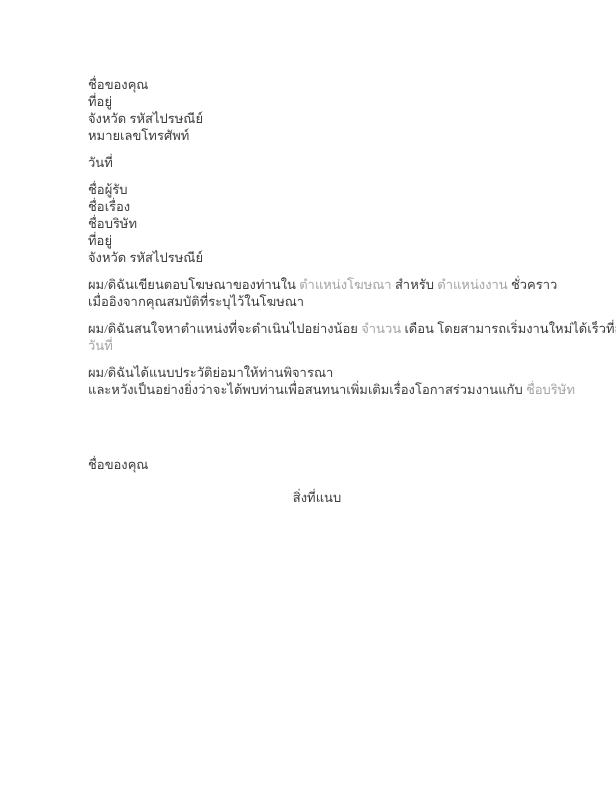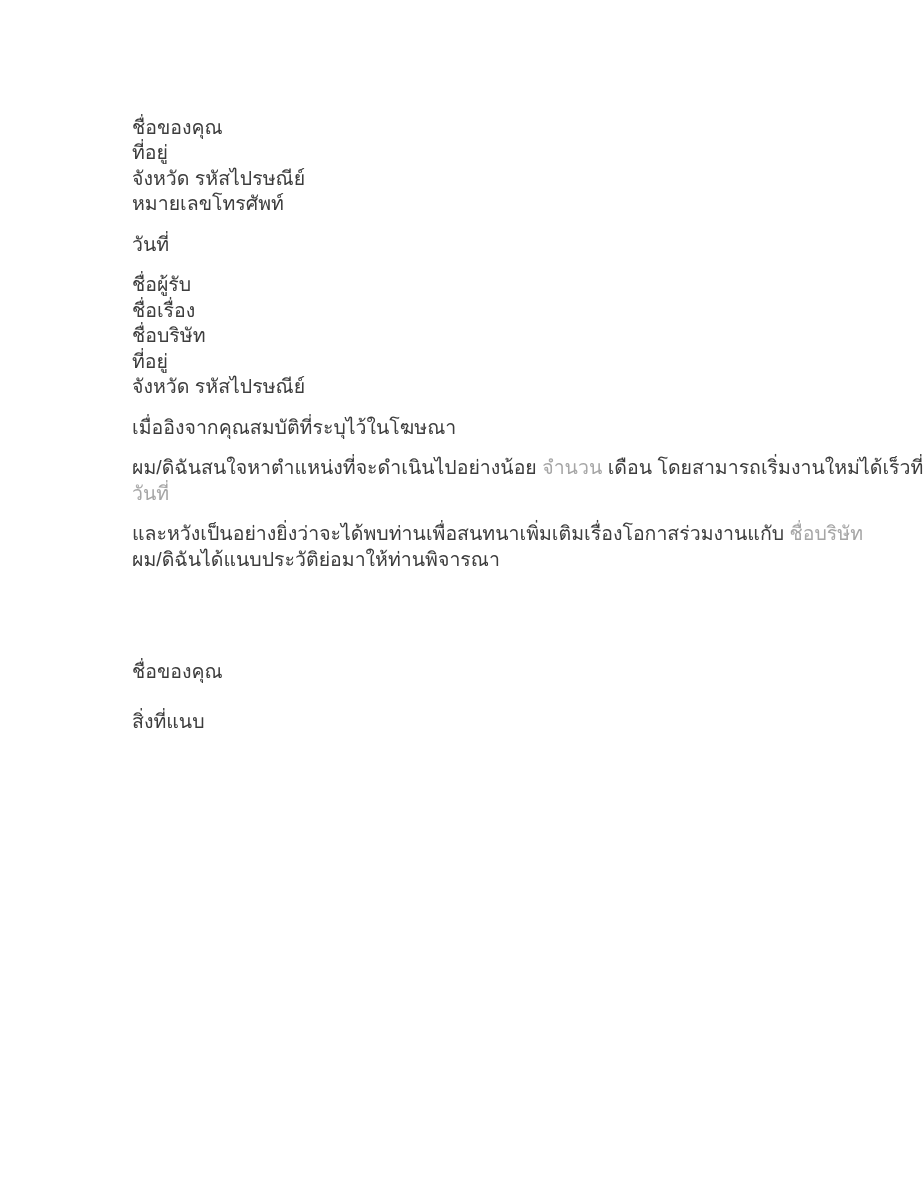--- a/index.html
+++ b/index.html
@@ -7,21 +7,21 @@
     padding: 0;
     background: #ffffff;
   }
   .page {
     position: relative;
     width: 616px;
     height: 636px;
     background: var(--page-bg, #ffffff);
     box-sizing: border-box;
     padding: 76px 70px 0 88px;
-    font-family: Liberation Sans, sans-serif;
+    font-family: Liberation Serif, serif;
     font-size: 13px;
     line-height: 17px;
     color: var(--text-color, #3d3d3d);
     overflow: hidden;
   }
   .line {
     white-space: nowrap;
     min-height: 17px;
   }
   .block {
@@ -31,20 +31,21 @@
     margin-bottom: 10px;
   }
   .ph {
     color: var(--placeholder-color, #a6a6a6);
   }
   .signature {
     margin-top: 58px;
   }
   .enclosure {
     margin-top: 16px;
+    text-align: center;
   }
 </style>
 </head>
 <body>
 
 <div class="page">
 
   <div class="block" id="sender-block">
       <div class="line">ชื่อของคุณ</div>
       <div class="line">ที่อยู่</div>
@@ -58,29 +59,30 @@
       <div class="line">ชื่อผู้รับ</div>
       <div class="line">ชื่อเรื่อง</div>
       <div class="line">ชื่อบริษัท</div>
       <div class="line">ที่อยู่</div>
       <div class="line">จังหวัด รหัสไปรษณีย์</div>
     </div>
 
 
   <div id="body-paragraphs">
       <div class="para">
+        <div class="line"><span class="txt">ผม/ดิฉันเขียนตอบโฆษณาของท่านใน </span><span class="ph">ตำแหน่งโฆษณา</span><span class="txt"> สำหรับ </span><span class="ph">ตำแหน่งงาน</span><span class="txt"> ชั่วคราว</span></div>
         <div class="line"><span class="txt">เมื่ออิงจากคุณสมบัติที่ระบุไว้ในโฆษณา</span></div>
       </div>
       <div class="para">
         <div class="line"><span class="txt">ผม/ดิฉันสนใจหาตำแหน่งที่จะดำเนินไปอย่างน้อย </span><span class="ph">จำนวน</span><span class="txt"> เดือน โดยสามารถเริ่มงานใหม่ได้เร็วที่สุดคือ</span></div>
         <div class="line"><span class="ph">วันที่</span></div>
       </div>
       <div class="para">
+        <div class="line"><span class="txt">ผม/ดิฉันได้แนบประวัติย่อมาให้ท่านพิจารณา</span></div>
         <div class="line"><span class="txt">และหวังเป็นอย่างยิ่งว่าจะได้พบท่านเพื่อสนทนาเพิ่มเติมเรื่องโอกาสร่วมงานแกับ </span><span class="ph">ชื่อบริษัท</span></div>
-        <div class="line"><span class="txt">ผม/ดิฉันได้แนบประวัติย่อมาให้ท่านพิจารณา</span></div>
       </div>
     </div>
 
 
   <div class="signature line">ชื่อของคุณ</div>
 
   <div class="enclosure line">สิ่งที่แนบ</div>
 
 </div>
 

